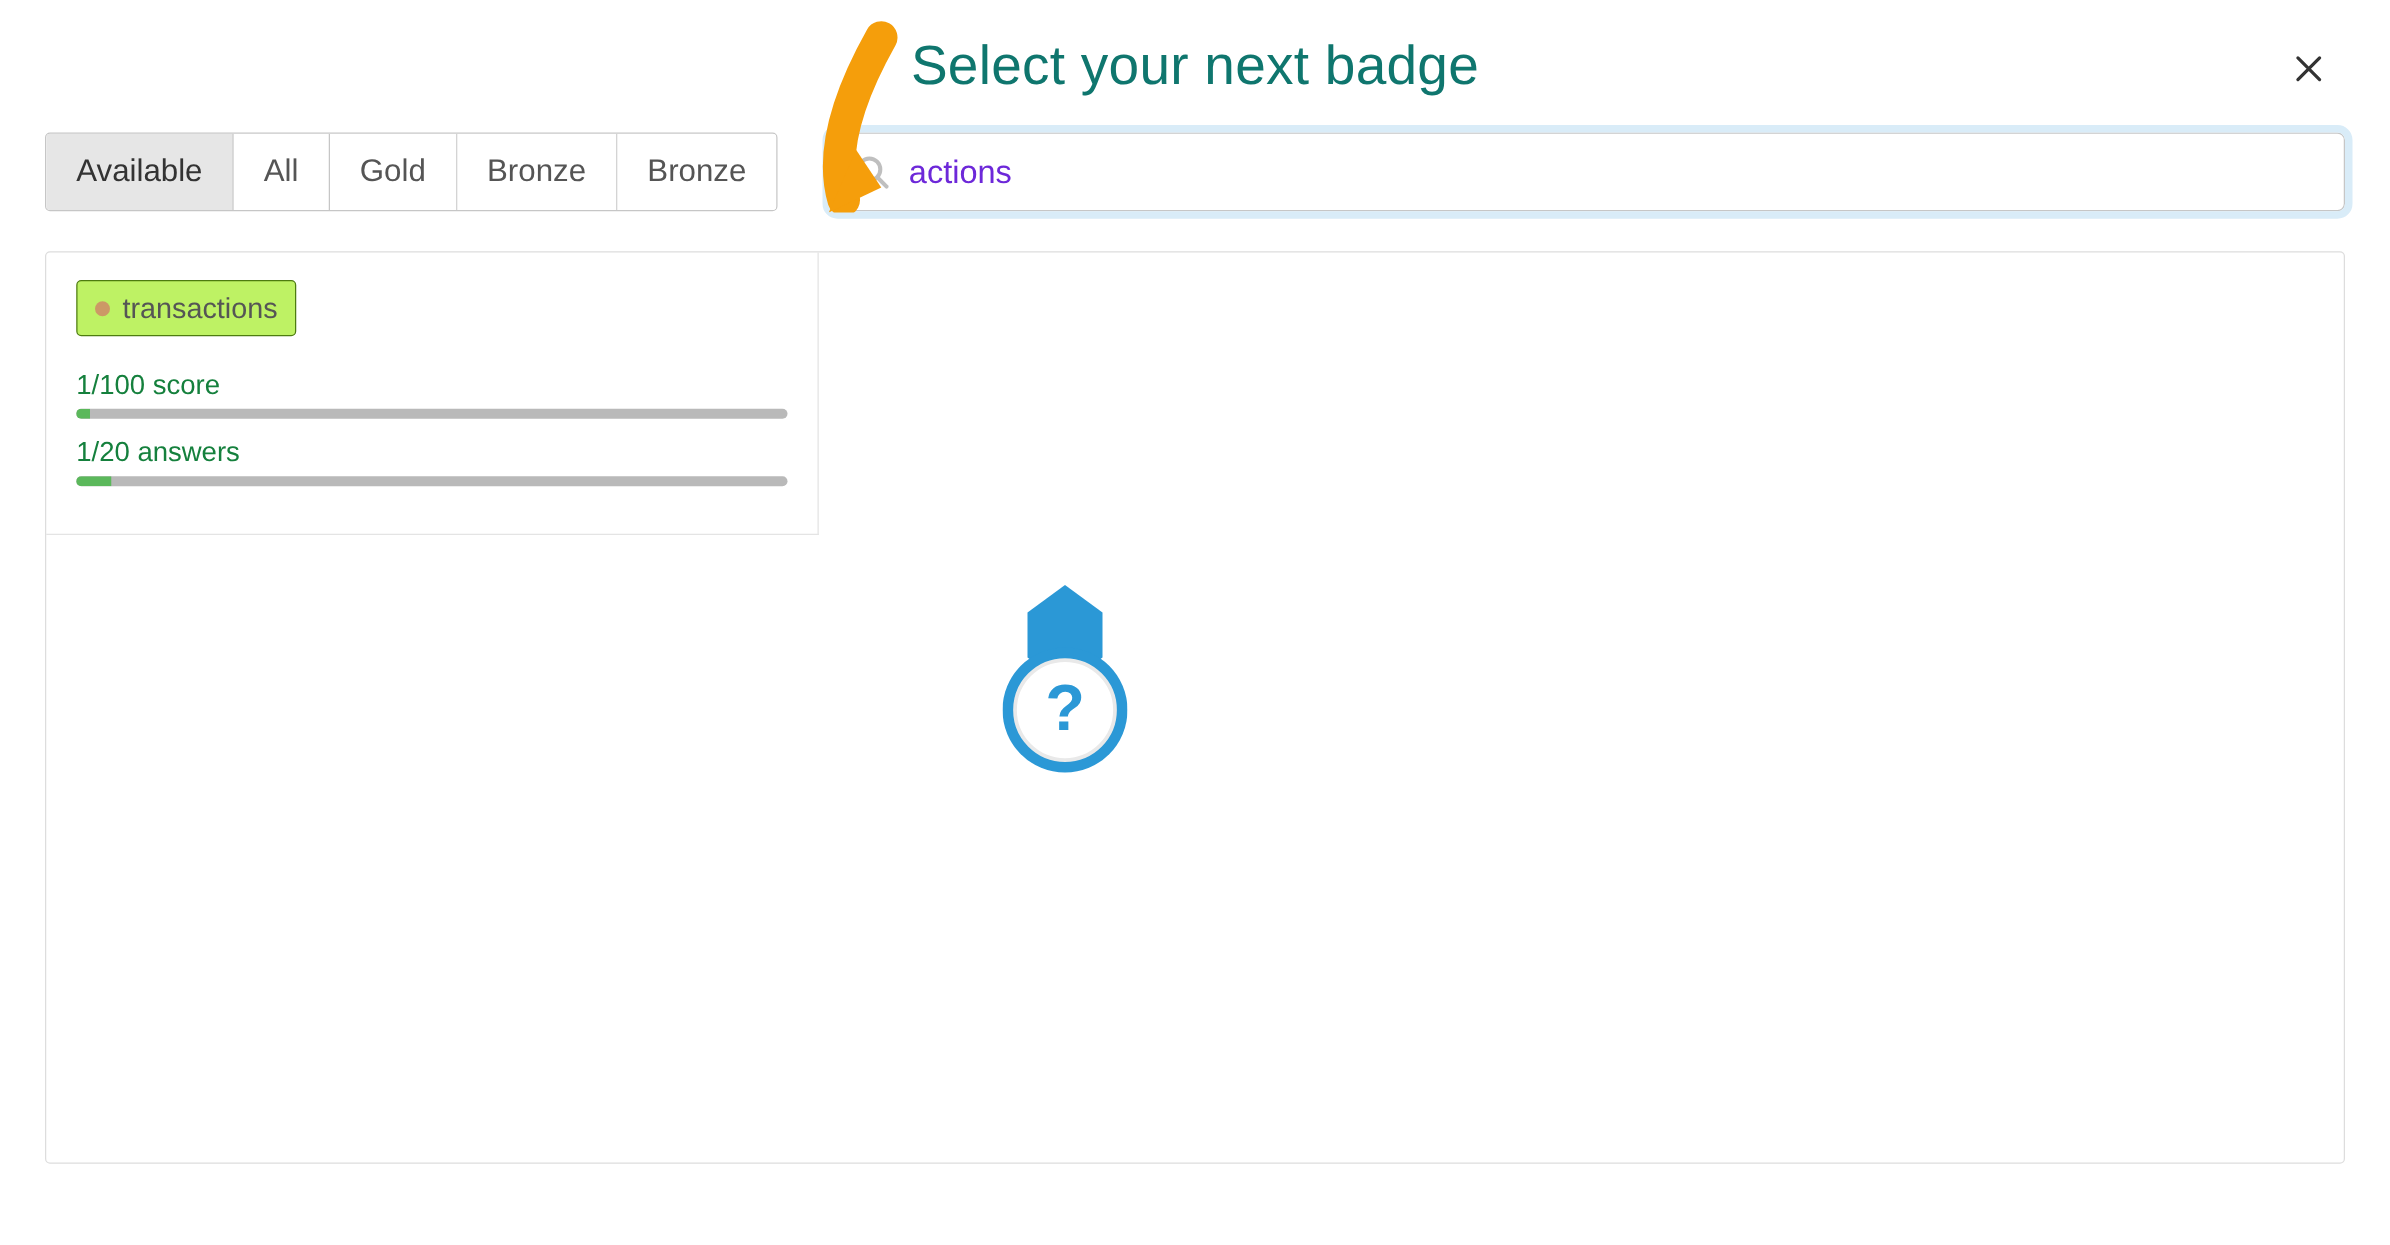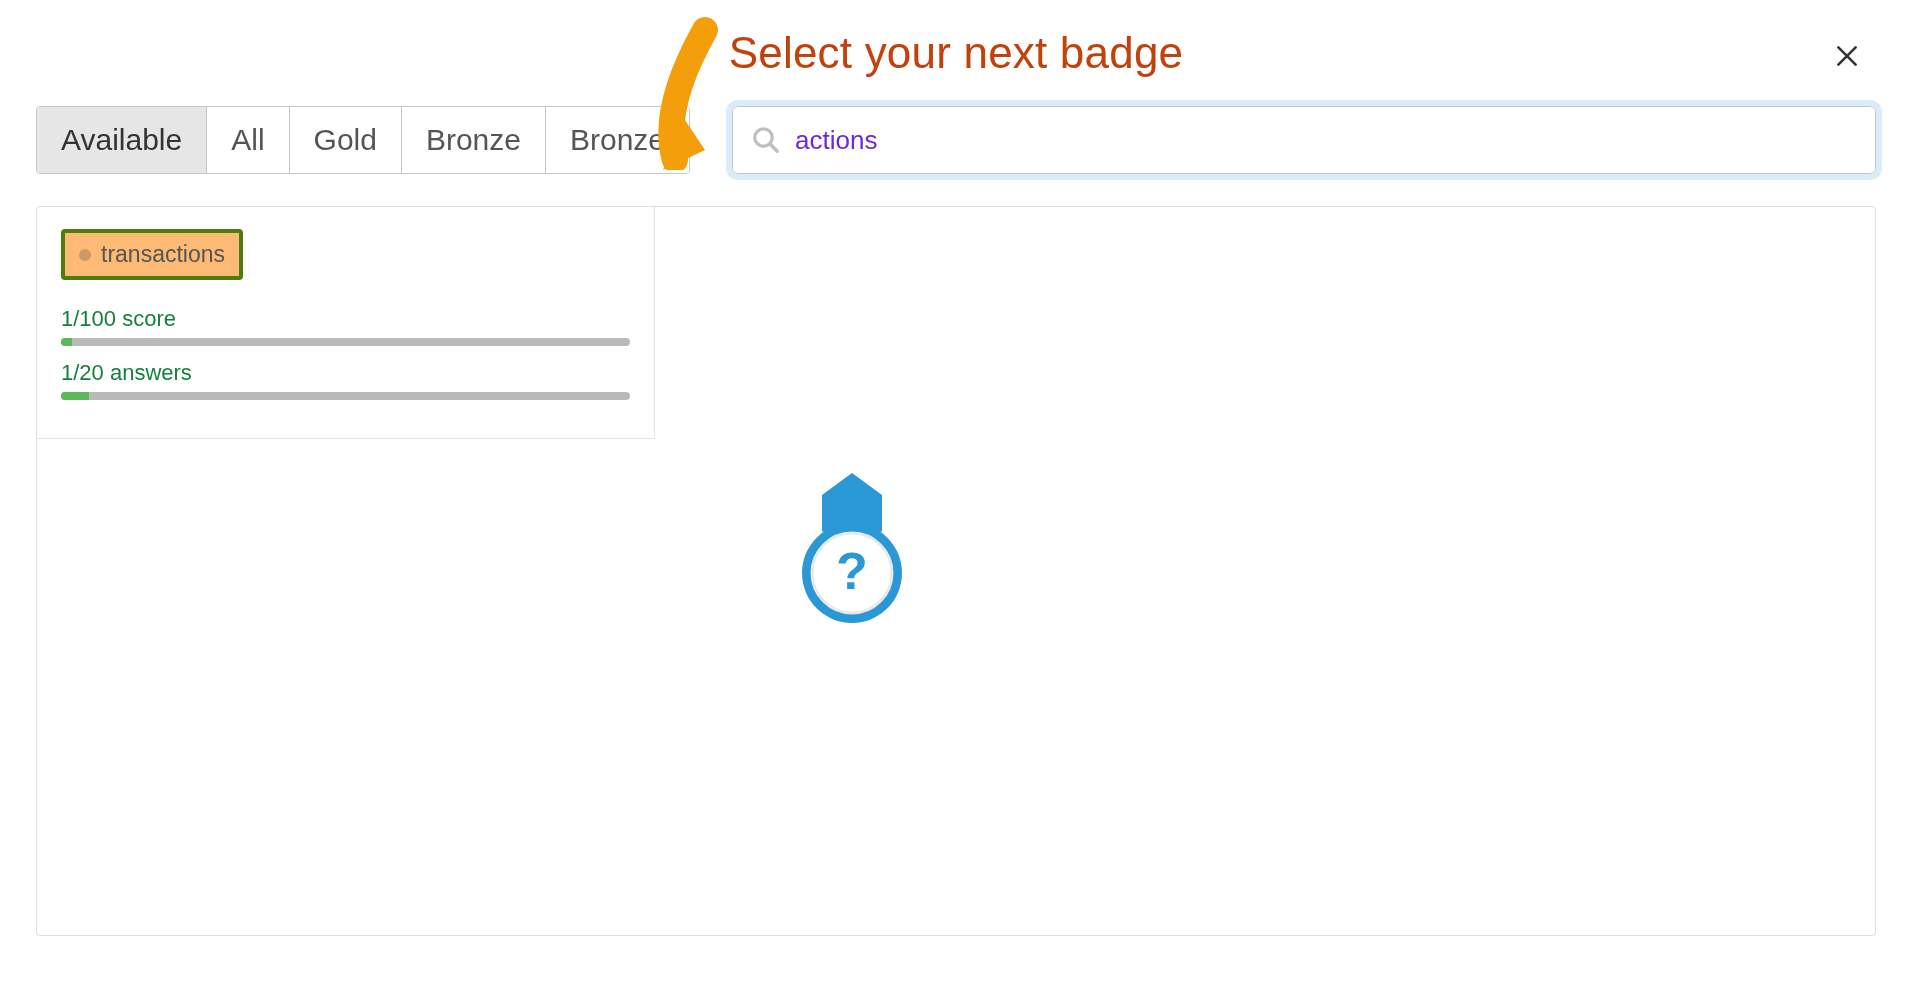--- a/index.html
+++ b/index.html
@@ -14,21 +14,21 @@
   .header-row {
     position: relative;
     display: flex;
     align-items: center;
     justify-content: center;
     margin-bottom: 28px;
   }
   .page-title {
     font-size: 44px;
     font-weight: 400;
-    color: #c2410c;
+    color: #0f766e;
     letter-spacing: 0.2px;
   }
   .close-btn {
     position: absolute;
     top: 6px;
     right: 10px;
     font-size: 34px;
     line-height: 1;
     color: #333;
     cursor: pointer;
@@ -41,21 +41,21 @@
     margin-bottom: 32px;
   }
   .tab-group {
     display: flex;
     border: 1px solid #c6c6c6;
     border-radius: 4px;
     overflow: hidden;
   }
   .tab {
     padding: 16px 24px;
-    font-size: 30px;
+    font-size: 25px;
     color: #555;
     background: #fff;
     border-right: 1px solid #c6c6c6;
     cursor: pointer;
     user-select: none;
   }
   .tab:last-child { border-right: none; }
   .tab.active {
     background: #e6e6e6;
     color: #333;
@@ -94,22 +94,22 @@
   .result-card {
     width: 618px;
     border-right: 1px solid #e4e4e4;
     border-bottom: 1px solid #e4e4e4;
     padding: 22px 24px 24px 24px;
   }
   .tag-pill {
     display: inline-flex;
     align-items: center;
     gap: 10px;
-    background: #fdba74;
-    border: 4px solid #4d7c0f;
+    background: #bef264;
+    border: 1px solid #4d7c0f;
     border-radius: 4px;
     padding: 8px 14px;
     margin-bottom: 26px;
     cursor: pointer;
   }
   .tag-dot {
     width: 12px;
     height: 12px;
     border-radius: 50%;
     background: #cc9966;

